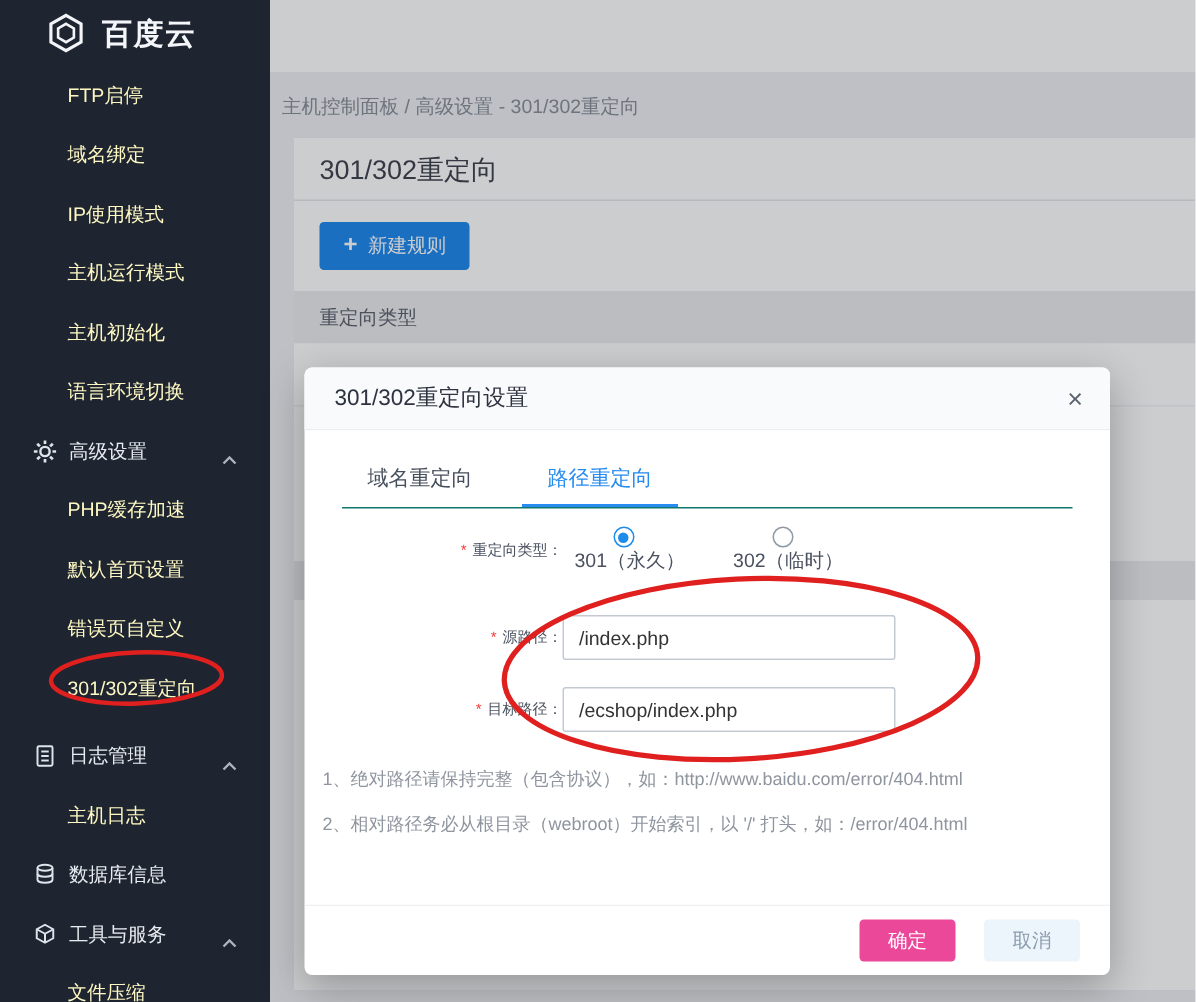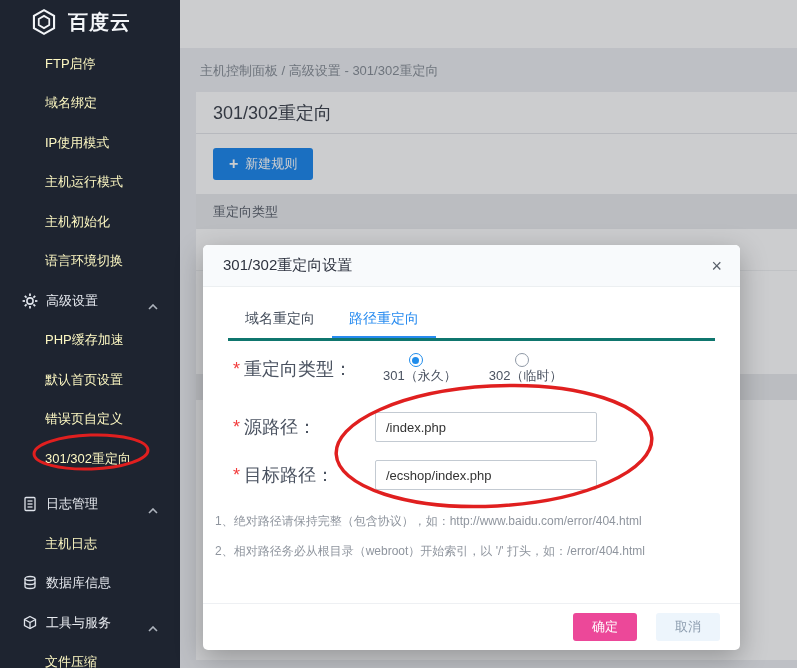--- a/index.html
+++ b/index.html
@@ -17,48 +17,48 @@
   .side-item .s-label { white-space:nowrap; }
   .side-item.plain, .side-item.sub { padding-left:45px; }
   .side-item.group { padding-left:22px; color:#e8ebf0; }
   .side-item.group .s-icon { width:16px; height:16px; margin-right:8px; display:inline-flex; }
   .side-item .s-chevron { position:absolute; right:22px; top:17px; width:10px; height:6px; }
   .mt-gap { margin-top:6px; }
 
   
   .content { position:absolute; left:180px; top:0; right:0; bottom:0; background:#edeff2; }
   .topbar { height:48px; background:#ffffff; }
-  .breadcrumb { padding:14px 0 0 20px; font-size:13px; color:#878d96; }
+  .breadcrumb { padding:14px 0 0 8px; font-size:13px; color:#878d96; }
   .card { margin:12px 0 0 16px; width:calc(100% - 16px); height:568px; background:#ffffff; display:flex; flex-direction:column; }
   .card-title { height:42px; line-height:42px; padding-left:17px; font-size:18px; color:#3c414b; border-bottom:1px solid #e4e6e9; }
   .toolbar { padding:14px 0 14px 17px; }
   .btn-new { display:inline-flex; align-items:center; height:32px; padding:0 16px; background:#1b87ee; color:#ffffff; font-size:13px; border:none; border-radius:3px; cursor:pointer; }
   .btn-new .plus { font-size:16px; font-weight:bold; margin-right:7px; line-height:1; }
   .table-head { height:35px; display:flex; align-items:center; background:#e9ebee; font-size:13px; color:#5b616b; }
   .th-cell1 { flex:0 0 405px; padding-left:17px; }
   .th-cell2 { flex:1; padding-left:16px; border-left:1px solid #dcdee1; height:100%; display:flex; align-items:center; }
   .table-body { flex:1; background:#ffffff; position:relative; }
   .row-divider { position:absolute; top:41px; left:0; right:0; border-top:1px solid #f0f1f3; }
   .empty-stripe { position:absolute; top:145px; left:0; right:0; height:26px; background:#e9ebed; }
 
   .overlay { position:absolute; left:180px; top:0; right:0; bottom:0; background:rgba(25,28,36,0.22); z-index:50; }
 
   
   .modal { position:absolute; left:203px; top:245px; width:537px; height:405px; background:#ffffff; border-radius:5px; box-shadow:0 8px 28px rgba(0,0,0,0.28); z-index:100; }
   .modal-header { height:42px; background:#f8fafc; border-bottom:1px solid #eceff1; border-radius:5px 5px 0 0; padding-left:20px; display:flex; align-items:center; position:relative; }
   .modal-title { font-size:15px; color:#2e3340; }
   .modal-close { position:absolute; right:14px; top:0; height:42px; line-height:42px; font-size:18px; color:#5a616b; cursor:pointer; padding:0 4px; }
-  .tabs { margin:13px 25px 0 25px; border-bottom:3px solid #0f766e; display:flex; }
+  .tabs { margin:13px 25px 0 25px; border-bottom:1px solid #0f766e; display:flex;gap:16px; }
   .tab { padding:0 17px; line-height:36px; font-size:14px; color:#454e5c; cursor:pointer; border-bottom:2px solid transparent; }
   .tab.active { color:#278bf0; border-bottom-color:#278bf0; }
   .form-row { display:flex; align-items:center; margin-left:30px; }
   .r1 { margin-top:18px; height:20px; }
   .r2 { margin-top:33px; }
   .r3 { margin-top:18px; }
-  .form-label { width:142px; font-size:18px; color:#4a5260; flex:0 0 142px; }
+  .form-label { width:142px; font-size:10px; color:#4a5260; flex:0 0 142px;text-align:right; }
   .star { color:#f23c3c; margin-right:4px; font-style:normal; }
   .radio-group { display:flex; align-items:center; }
   .radio-item { display:flex; align-items:center; margin-right:24px; cursor:pointer;flex-direction:column; }
   .radio-circle { width:14px; height:14px; border-radius:50%; border:1px solid #8f99a6; display:inline-flex; align-items:center; justify-content:center; background:#fff; }
   .radio-item.checked .radio-circle { border-color:#1f8ceb; }
   .radio-item.checked .radio-circle::after { content:""; width:7px; height:7px; border-radius:50%; background:#1f8ceb; }
   .radio-label { font-size:13px; color:#4a5260; margin-left:8px; }
   .text-input { width:222px; height:30px; border:1px solid #c3cad2; border-radius:2px; padding:0 10px; font-size:13px; color:#333; font-family:"Liberation Sans","DejaVu Sans",sans-serif; outline:none; }
   .notes { margin:24px 0 0 12px; }
   .note-line { font-size:12px; color:#8f959e; line-height:14px; }

